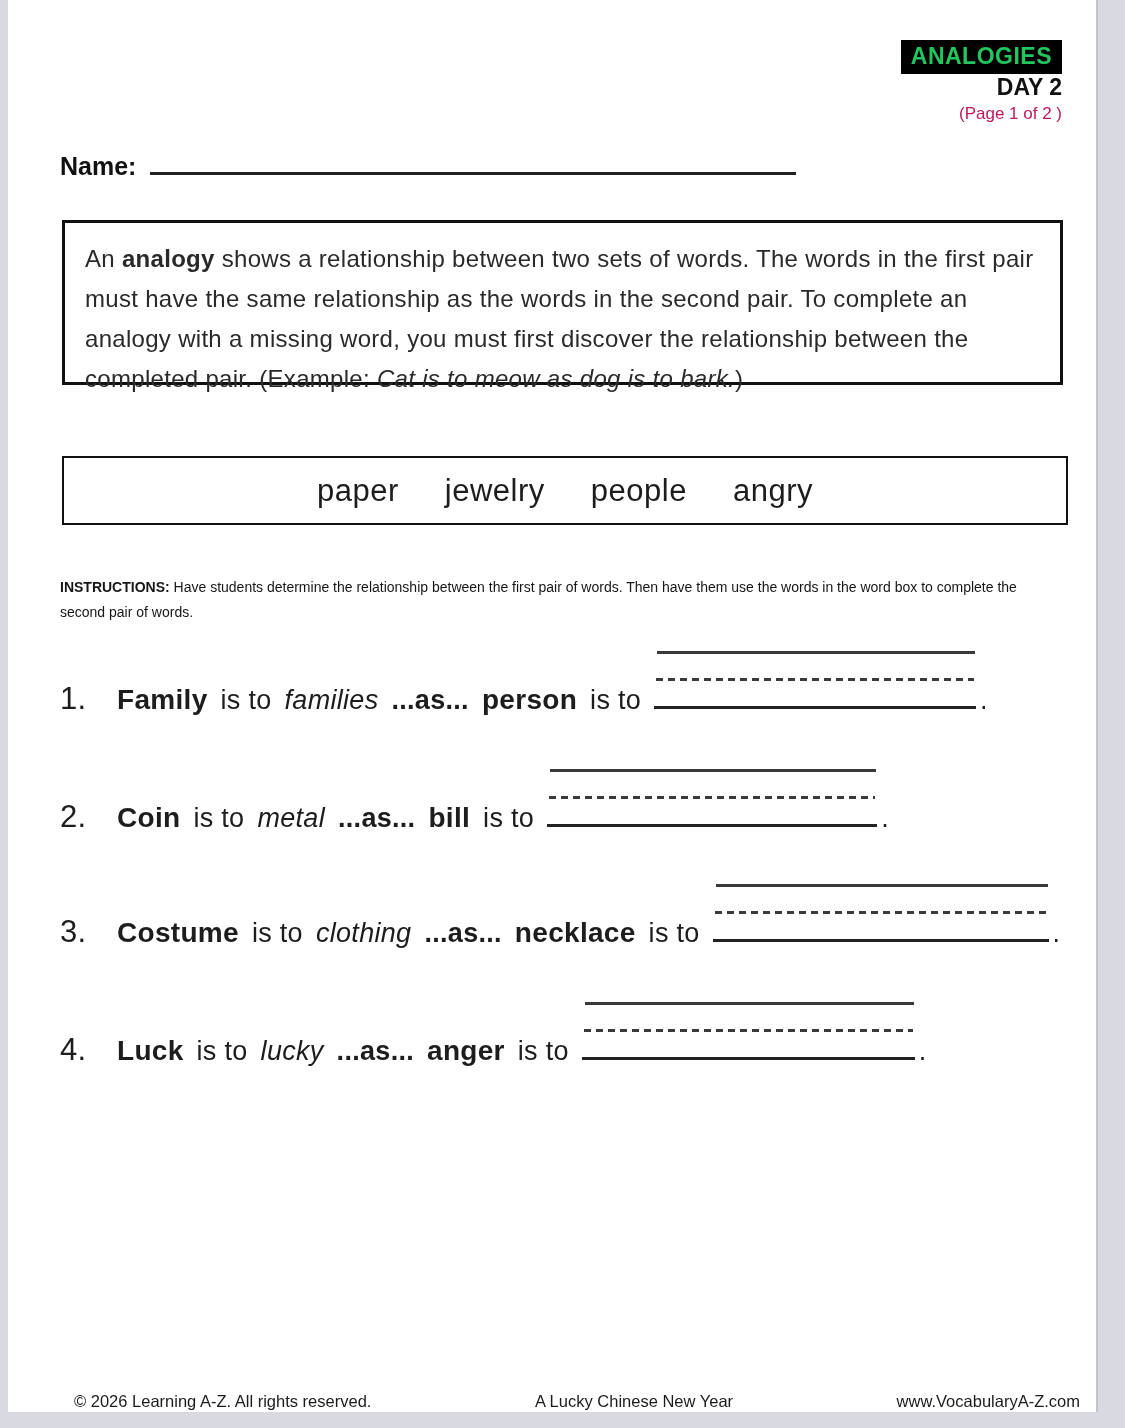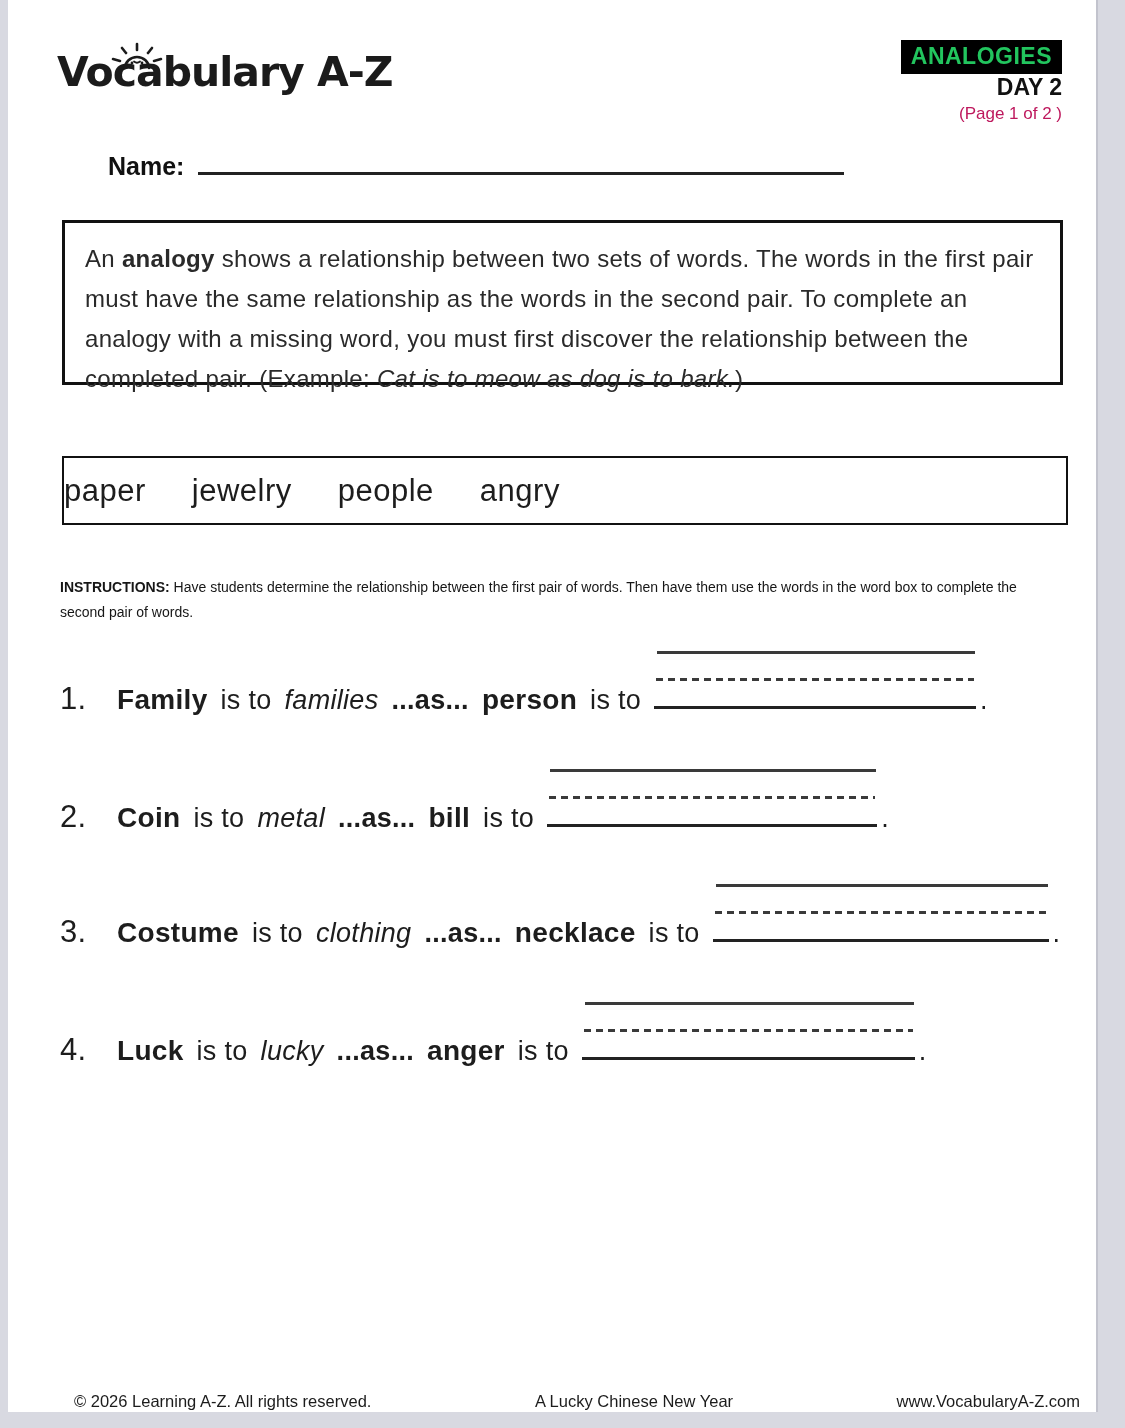--- a/index.html
+++ b/index.html
@@ -30,36 +30,36 @@
   .day { position:absolute; top:74px; right:63px; font-size:23px; font-weight:bold; color:#111; }
   .page-ind { position:absolute; top:104px; right:63px; font-size:17px; color:#be185d; }
   .logo {
     position:absolute; left:57px; top:48px;
     font-family:"DejaVu Sans", sans-serif; font-weight:bold;
     font-size:41px; letter-spacing:-1px; color:#1b1b1b;
   }
   .logo .sun { position:absolute; left:52px; top:-16px; }
   
   .name-row { position:absolute; left:60px; top:149px; display:flex; align-items:baseline; }
-  .name-label { font-size:25px; font-weight:bold; color:#111;margin-left:48px; }
+  .name-label { font-size:25px; font-weight:bold; color:#111; }
   .name-line { display:inline-block; width:646px; height:26px; margin-left:14px;
                border-bottom:3px solid #222; }
   
   .def-box {
     position:absolute; left:62px; top:220px; width:1001px; height:165px;
     border:3.5px solid #111; padding:16px 20px 0 20px;
     font-size:24px; line-height:40px; letter-spacing:0.3px; color:#2a2a2a;
   }
   .def-term { font-weight:bold; }
   .def-example { font-style:italic; }
   
   .word-box {
     position:absolute; left:62px; top:456px; width:1006px; height:69px;
     border:2.5px solid #111;
-    display:flex; align-items:center; justify-content:flex-start; column-gap:46px;
+    display:flex; align-items:center; justify-content:center; column-gap:46px;
     font-size:31px; letter-spacing:0.5px; color:#1d1d1d;
   }
   
   .instructions {
     position:absolute; left:60px; top:559px; width:1004px;
     font-size:14px; line-height:24.5px; color:#161616;margin-top:16px;
   }
   .instructions .label { font-weight:bold; }
   
   .question {
@@ -95,36 +95,20 @@
 </head>
 <body>
 
 <div id="screen">
   <div id="page"></div>
 
   <div class="badge">ANALOGIES</div>
   <div class="day">DAY 2</div>
   <div class="page-ind">(Page 1 of 2 )</div>
 
-  <div class="logo">
-    <span class="sun">
-      <svg width="56" height="28" viewBox="0 0 56 28" fill="none" stroke="#1b1b1b" stroke-width="2.6" stroke-linecap="round">
-        <path d="M16,26 A12,11 0 0 1 40,26"></path>
-        <circle cx="23" cy="21" r="1.4" fill="#1b1b1b" stroke="none"></circle>
-        <circle cx="33" cy="21" r="1.4" fill="#1b1b1b" stroke="none"></circle>
-        <path d="M25,19.5 q3,2.5 6,0" stroke-width="1.8"></path>
-        <line x1="28" y1="2" x2="28" y2="8"></line>
-        <line x1="13" y1="6" x2="17" y2="11"></line>
-        <line x1="43" y1="6" x2="39" y2="11"></line>
-        <line x1="4" y1="17" x2="11" y2="19"></line>
-        <line x1="52" y1="17" x2="45" y2="19"></line>
-      </svg>
-    </span>
-    <span>Vocabulary A-Z</span>
-  </div>
 
   <div class="name-row">
     <span class="name-label">Name:</span>
     <span class="name-line"></span>
   </div>
 
   <div class="def-box">
     <span>An </span><span class="def-term">analogy</span><span> shows a relationship between two sets of words. The words in the first pair must have the same relationship as the words in the second pair. To complete an analogy with a missing word, you must first discover the relationship between the completed pair. (Example: </span><span class="def-example">Cat is to meow as dog is to bark.</span><span>)</span>
   </div>
 

